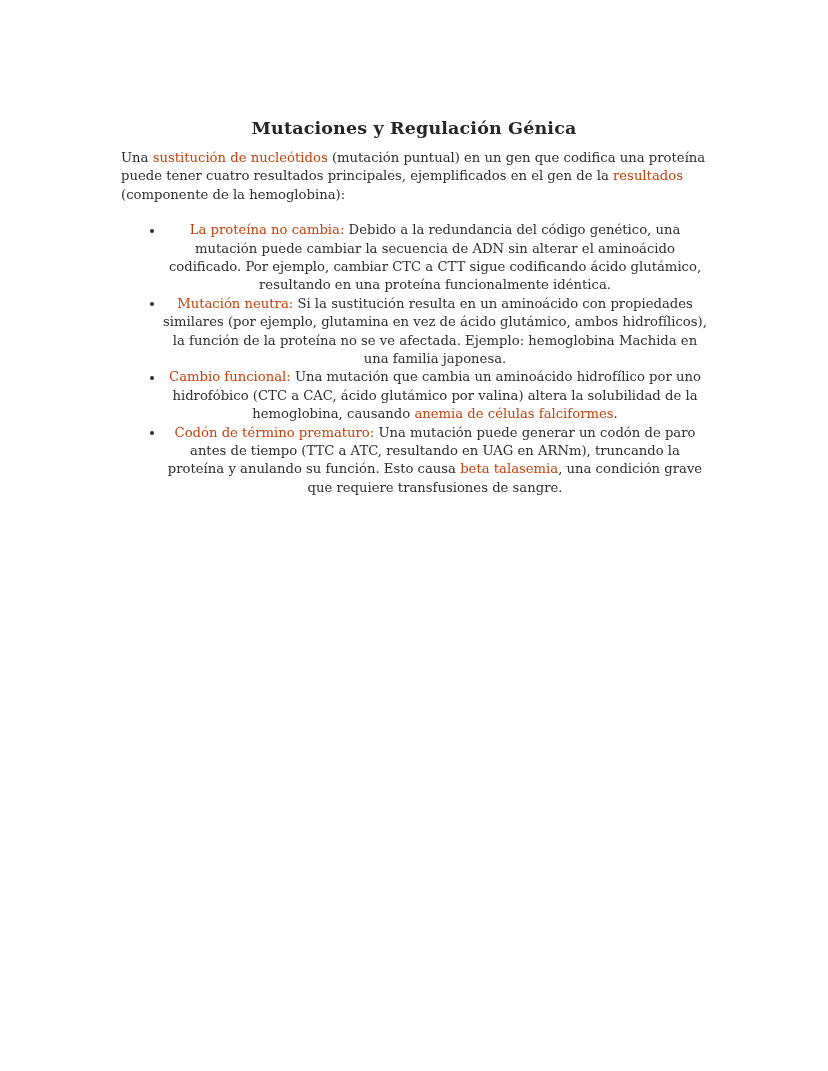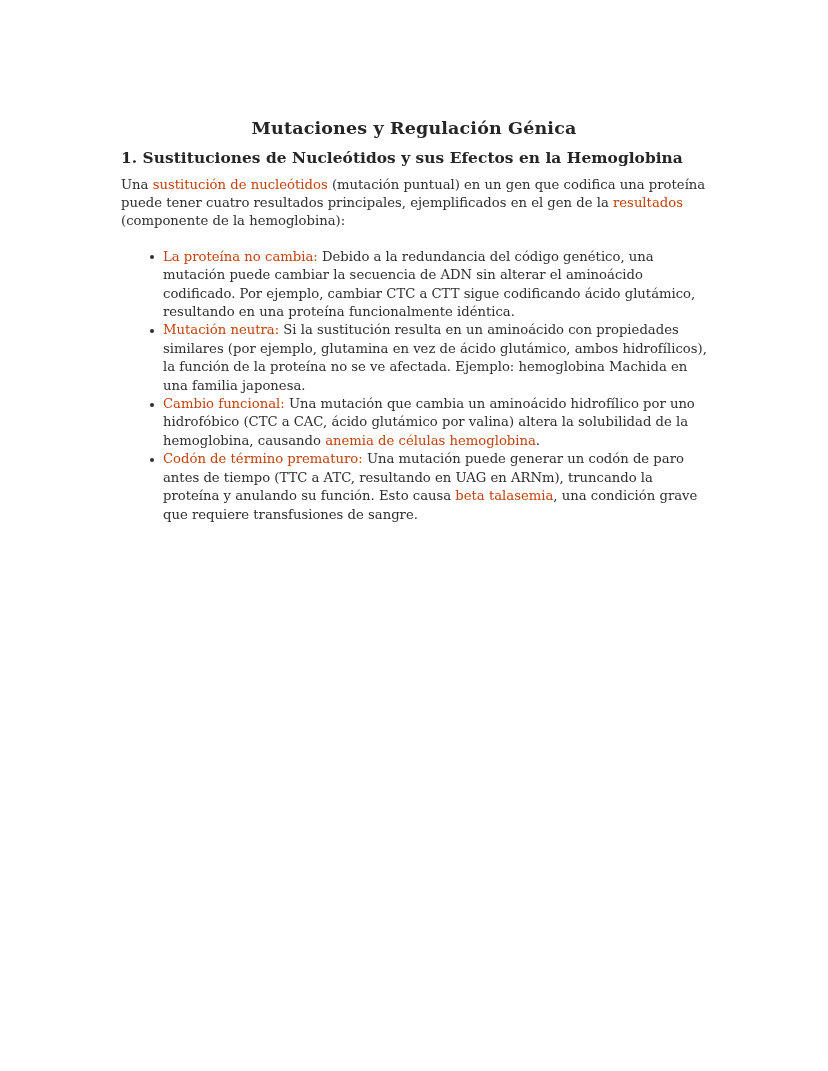--- a/index.html
+++ b/index.html
@@ -58,20 +58,21 @@
     line-height: 18.4px;
     margin: 0;
     color: #2e2e2e;
     text-align: left;
   }
 
   .bullet-list {
     list-style: none;
     margin: 17px 0 0 0;
     padding: 0;
+    text-align: center;
   }
 
   .bullet-item {
     position: relative;
     padding-left: 42px;
     font-size: 13.2px;
     line-height: 18.4px;
     color: #2e2e2e;
     margin-bottom: 0px;
   }
@@ -113,31 +114,30 @@
 </style>
 </head>
 <body>
 
 <div class="page">
 
   <div class="content">
 
     <h1 class="doc-title">Mutaciones y Regulación Génica</h1>
 
-    <h2 class="section-heading">1. Sustituciones de Nucleótidos y sus Efectos en la Hemoglobina</h2>
 
     <p class="intro-para"><span>Una </span><b>sustitución de nucleótidos</b><span> (mutación puntual) en un gen que codifica una proteína puede tener cuatro resultados principales, ejemplificados en el gen de la </span><b>resultados</b><span> (componente de la hemoglobina):</span></p>
 
     <ul class="bullet-list">
 
       <li class="bullet-item"><span class="dot"></span><b>La proteína no cambia:</b><span> Debido a la redundancia del código genético, una mutación puede cambiar la secuencia de ADN sin alterar el aminoácido codificado. Por ejemplo, cambiar CTC a CTT sigue codificando ácido glutámico, resultando en una proteína funcionalmente idéntica.</span><b></b><span></span></li>
 
       <li class="bullet-item"><span class="dot"></span><b>Mutación neutra:</b><span> Si la sustitución resulta en un aminoácido con propiedades similares (por ejemplo, glutamina en vez de ácido glutámico, ambos hidrofílicos), la función de la proteína no se ve afectada. Ejemplo: hemoglobina Machida en una familia japonesa.</span><b></b><span></span></li>
 
-      <li class="bullet-item"><span class="dot"></span><b>Cambio funcional:</b><span> Una mutación que cambia un aminoácido hidrofílico por uno hidrofóbico (CTC a CAC, ácido glutámico por valina) altera la solubilidad de la hemoglobina, causando </span><b>anemia de células hemoglobina</b><span>.</span></li>
+      <li class="bullet-item"><span class="dot"></span><b>Cambio funcional:</b><span> Una mutación que cambia un aminoácido hidrofílico por uno hidrofóbico (CTC a CAC, ácido glutámico por valina) altera la solubilidad de la hemoglobina, causando </span><b>anemia de células falciformes</b><span>.</span></li>
 
       <li class="bullet-item"><span class="dot"></span><b>Codón de término prematuro:</b><span> Una mutación puede generar un codón de paro antes de tiempo (TTC a ATC, resultando en UAG en ARNm), truncando la proteína y anulando su función. Esto causa </span><b>beta talasemia</b><span>, una condición grave que requiere transfusiones de sangre.</span></li>
 
     </ul>
 
 
   </div>
 
 
 </div>

